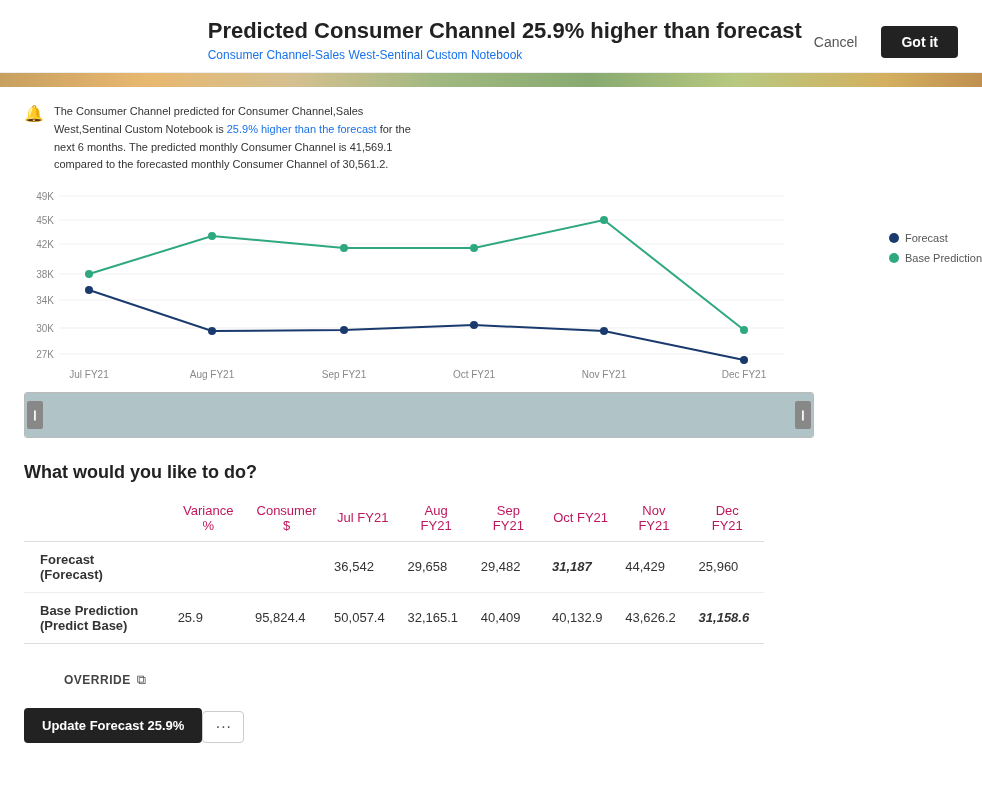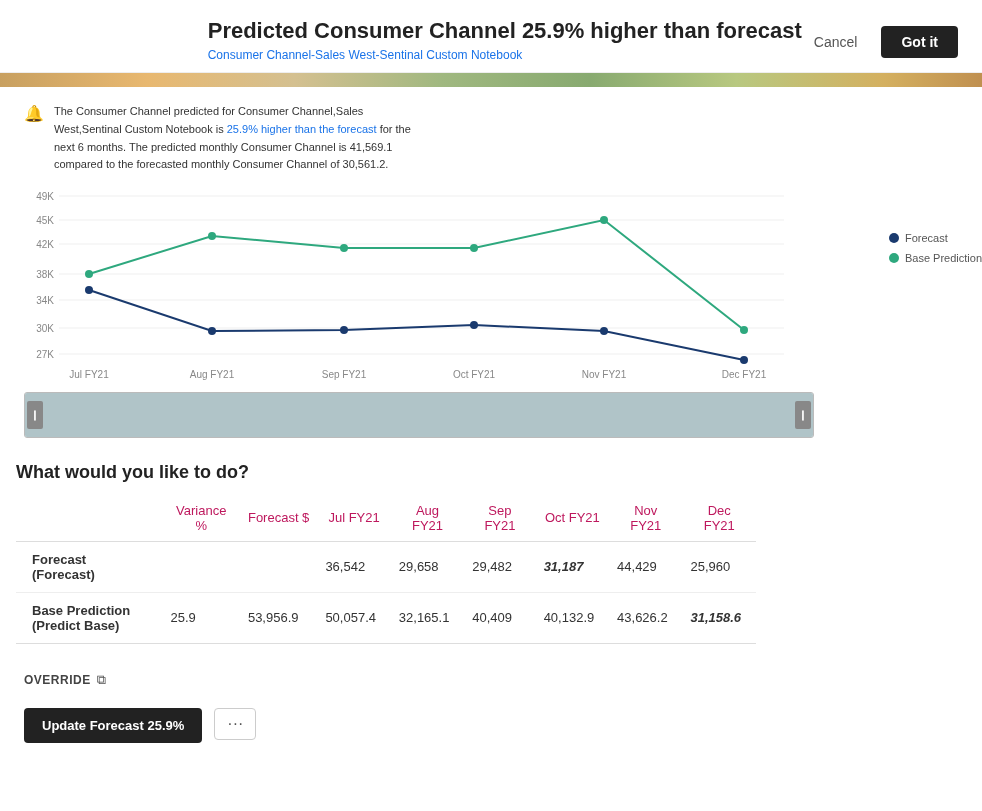--- a/index.html
+++ b/index.html
@@ -167,21 +167,21 @@
       cursor: ew-resize;
       display: flex;
       align-items: center;
       justify-content: center;
       color: #fff;
       font-size: 10px;
     }
 
     
     .action-section {
-      padding: 24px 24px 16px 16px;
+      padding: 24px 24px 16px 24px;
     }
     .action-title {
       font-size: 18px;
       font-weight: 700;
       color: #222;
       margin-bottom: 16px;
     }
 
     
     .data-table {
@@ -217,38 +217,39 @@
       font-weight: 700;
       font-style: italic;
     }
 
     
     .override-section {
       padding: 12px 24px;
       display: flex;
       align-items: center;
       gap: 6px;
+      margin-left: 40px;
     }
     .override-label {
       font-size: 12px;
       font-weight: 700;
       color: #444;
       letter-spacing: 0.5px;
     }
     .override-icon {
       font-size: 13px;
       color: #555;
     }
 
     
     .bottom-actions {
       padding: 8px 24px 24px 24px;
       display: flex;
-      align-items: flex-start;
-      gap: 12px;
+      align-items: flex-end;
+      gap: 0;
     }
     .btn-update {
       background: #222;
       color: #fff;
       border: none;
       border-radius: 4px;
       font-size: 13px;
       font-weight: 600;
       padding: 10px 18px;
       cursor: pointer;
@@ -362,21 +363,21 @@
 </div>
 
 <div class="action-section">
   <div class="action-title">What would you like to do?</div>
 
   <table class="data-table">
     <thead>
       <tr>
         <th class="col-label"></th>
         <th class="col-var-pct">Variance %</th>
-        <th class="col-var-dollar">Forecast $</th>
+        <th class="col-var-dollar">Consumer $</th>
         <th class="col-data">Jul FY21</th>
         <th class="col-data">Aug FY21</th>
         <th class="col-data">Sep FY21</th>
         <th class="col-data">Oct FY21</th>
         <th class="col-data">Nov FY21</th>
         <th class="col-data">Dec FY21</th>
       </tr>
     </thead>
     <tbody>
 
@@ -388,21 +389,21 @@
         <td>29,658</td>
         <td>29,482</td>
         <td class="cell-highlight">31,187</td>
         <td>44,429</td>
         <td>25,960</td>
       </tr>
 
       <tr>
         <td>Base Prediction<br>(Predict Base)</td>
         <td>25.9</td>
-        <td>53,956.9</td>
+        <td>95,824.4</td>
         <td>50,057.4</td>
         <td>32,165.1</td>
         <td>40,409</td>
         <td>40,132.9</td>
         <td>43,626.2</td>
         <td class="cell-highlight">31,158.6</td>
       </tr>
     </tbody>
   </table>
 </div>

